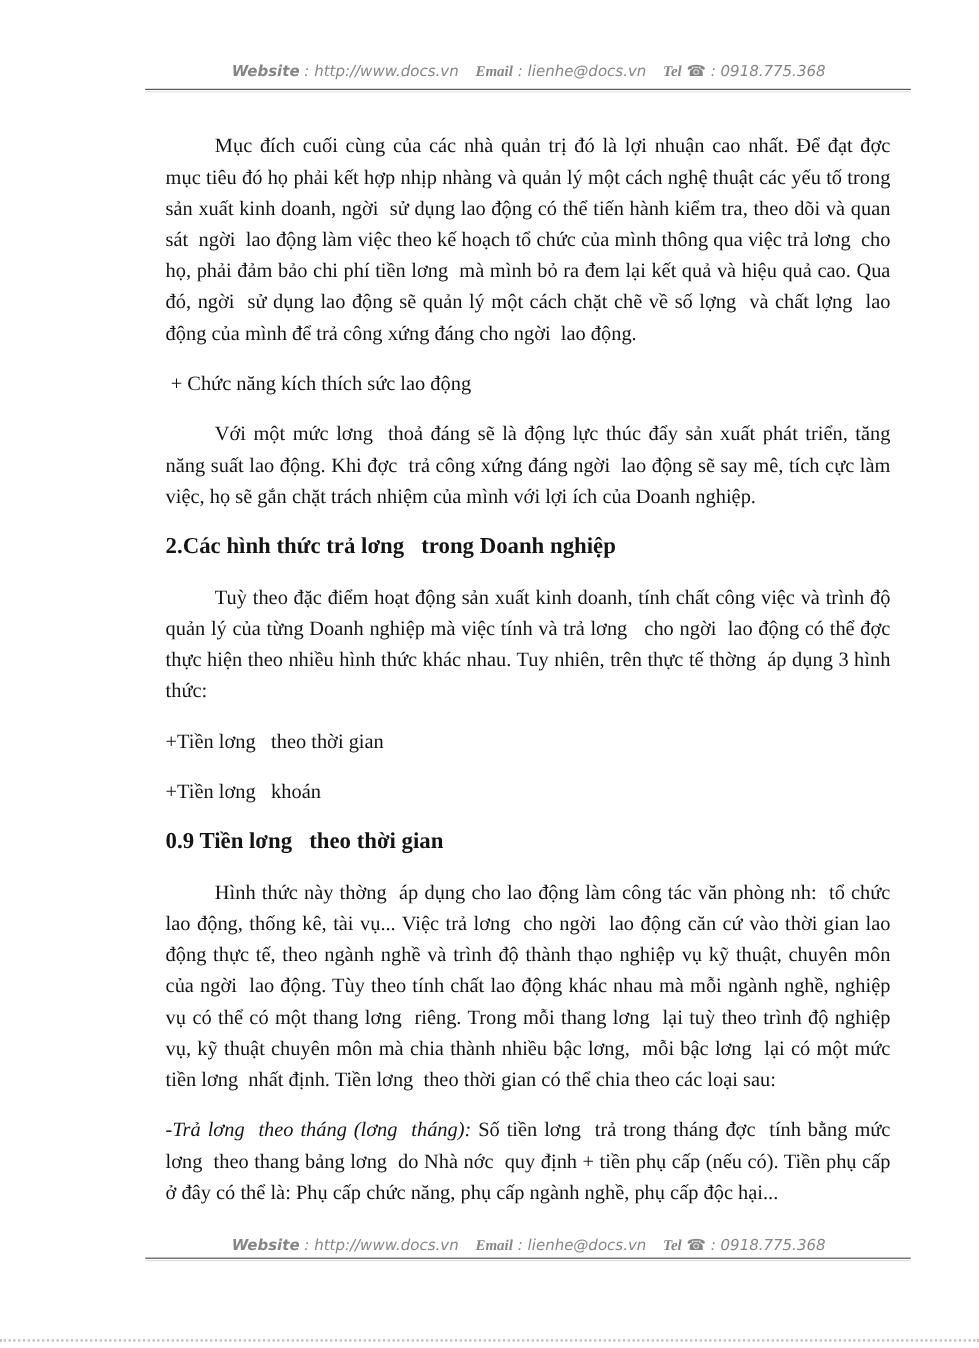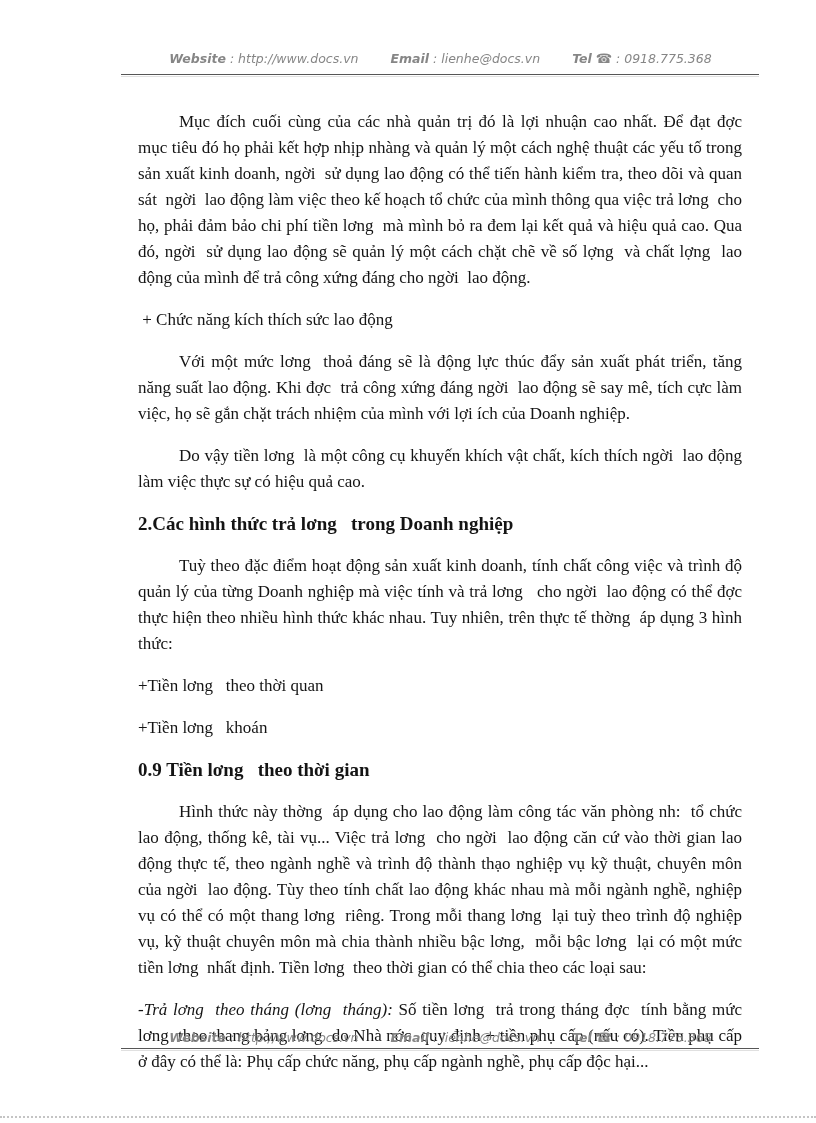--- a/index.html
+++ b/index.html
@@ -17,21 +17,21 @@
     left: 122px;
     width: 637px;
     text-align: center;
     font-family: "DejaVu Sans", sans-serif;
     font-style: italic;
     font-size: 12.5px;
     color: #868686;
     white-space: nowrap;
   }
   .band .lbl { font-weight: bold; }
-  .band .sp  { margin-left: 32px; }
+  .band .sp  { margin-left: 14px; font-family: Liberation Serif, serif; }
   .band .icon { margin-left: 4px; font-style: normal; font-size: 13px; }
   .band-top { top: 51px; }
   .band-bottom { top: 1030px; }
   .rule {
     position: absolute;
     left: 121px;
     width: 638px;
     height: 0;
     border-top: 1px solid #565656;
     box-shadow: 0 2px 0 rgba(0,0,0,0.12);
@@ -77,24 +77,23 @@
 
   <div class="band band-top">
     <span class="lbl">Website</span><span> : http://www.docs.vn</span><span class="lbl sp">Email</span> <span> : lienhe@docs.vn</span><span class="lbl sp">Tel</span><span class="icon">☎</span><span> : 0918.775.368</span>
   </div>
   <div class="rule rule-top"></div>
 
   <div class="content">
     <p class="para indent">Mục đích cuối cùng của các nhà quản trị đó là lợi nhuận cao nhất. Để đạt đợc  mục tiêu đó họ phải kết hợp nhịp nhàng và quản lý một cách nghệ thuật các yếu tố trong sản xuất kinh doanh, ngời  sử dụng lao động có thể tiến hành kiểm tra, theo dõi và quan sát  ngời  lao động làm việc theo kế hoạch tổ chức của mình thông qua việc trả lơng  cho họ, phải đảm bảo chi phí tiền lơng  mà mình bỏ ra đem lại kết quả và hiệu quả cao. Qua đó, ngời  sử dụng lao động sẽ quản lý một cách chặt chẽ về số lợng  và chất lợng  lao động của mình để trả công xứng đáng cho ngời  lao động.</p>
     <p class="para"> + Chức năng kích thích sức lao động</p>
     <p class="para indent">Với một mức lơng  thoả đáng sẽ là động lực thúc đẩy sản xuất phát triển, tăng năng suất lao động. Khi đợc  trả công xứng đáng ngời  lao động sẽ say mê, tích cực làm việc, họ sẽ gắn chặt trách nhiệm của mình với lợi ích của Doanh nghiệp.</p>
-    <p class="para indent">Do vậy tiền lơng  là một công cụ khuyến khích vật chất, kích thích ngời  lao động làm việc thực sự có hiệu quả cao.</p>
     <p class="para heading">2.Các hình thức trả lơng   trong Doanh nghiệp</p>
     <p class="para indent">Tuỳ theo đặc điểm hoạt động sản xuất kinh doanh, tính chất công việc và trình độ quản lý của từng Doanh nghiệp mà việc tính và trả lơng   cho ngời  lao động có thể đợc  thực hiện theo nhiều hình thức khác nhau. Tuy nhiên, trên thực tế thờng  áp dụng 3 hình thức:</p>
-    <p class="para">+Tiền lơng   theo thời quan</p>
+    <p class="para">+Tiền lơng   theo thời gian</p>
     <p class="para">+Tiền lơng   khoán</p>
     <p class="para heading">0.9 Tiền lơng   theo thời gian</p>
     <p class="para indent">Hình thức này thờng  áp dụng cho lao động làm công tác văn phòng nh:  tổ chức lao động, thống kê, tài vụ... Việc trả lơng  cho ngời  lao động căn cứ vào thời gian lao động thực tế, theo ngành nghề và trình độ thành thạo nghiệp vụ kỹ thuật, chuyên môn của ngời  lao động. Tùy theo tính chất lao động khác nhau mà mỗi ngành nghề, nghiệp vụ có thể có một thang lơng  riêng. Trong mỗi thang lơng  lại tuỳ theo trình độ nghiệp vụ, kỹ thuật chuyên môn mà chia thành nhiều bậc lơng,  mỗi bậc lơng  lại có một mức tiền lơng  nhất định. Tiền lơng  theo thời gian có thể chia theo các loại sau:</p>
     <p class="para"><span class="italic-lead">-Trả lơng  theo tháng (lơng  tháng):</span><span> Số tiền lơng  trả trong tháng đợc  tính bằng mức lơng  theo thang bảng lơng  do Nhà nớc  quy định + tiền phụ cấp (nếu có). Tiền phụ cấp ở đây có thể là: Phụ cấp chức năng, phụ cấp ngành nghề, phụ cấp độc hại...</span></p>
   </div>
 
   <div class="band band-bottom">
     <span class="lbl">Website</span><span> : http://www.docs.vn</span><span class="lbl sp">Email</span> <span> : lienhe@docs.vn</span><span class="lbl sp">Tel</span><span class="icon">☎</span><span> : 0918.775.368</span>
   </div>
   <div class="rule rule-bottom"></div>

